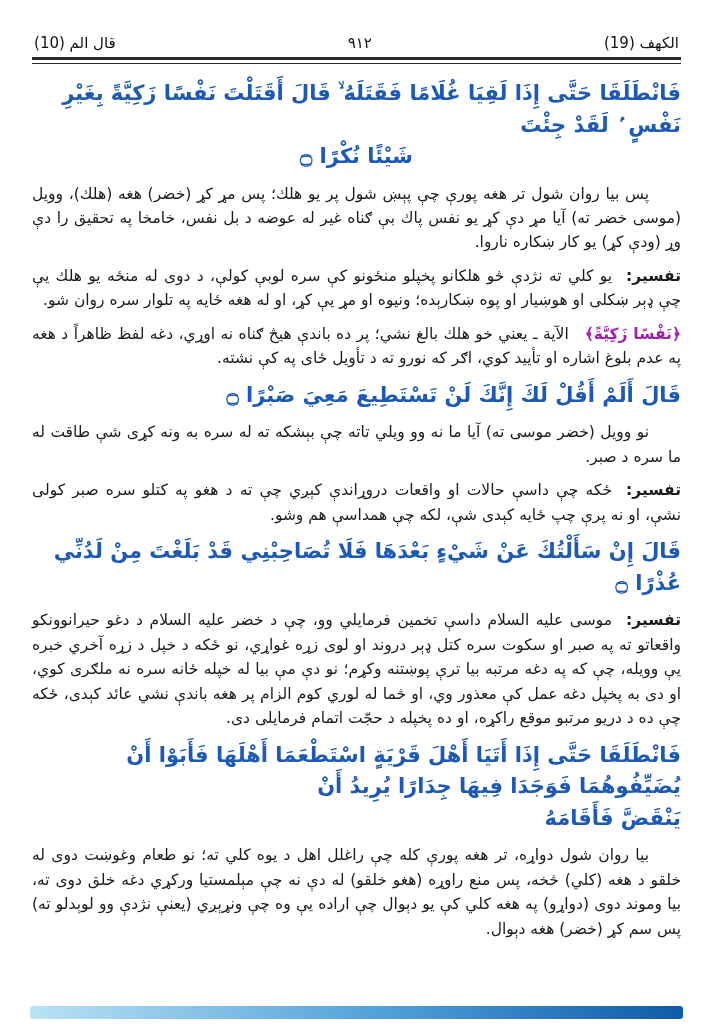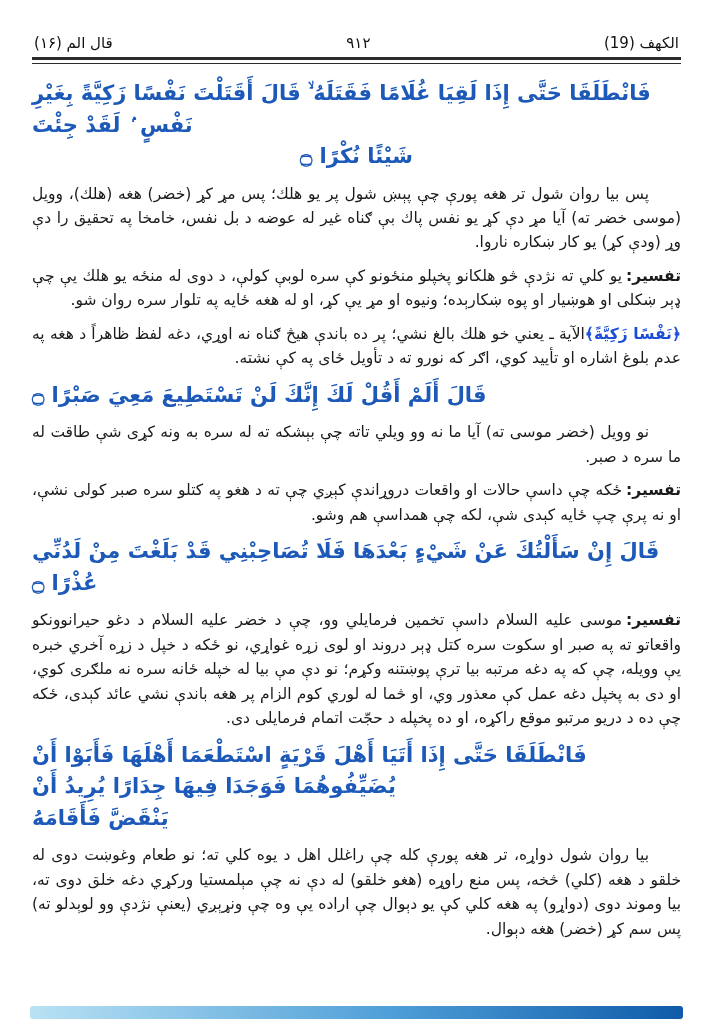--- a/index.html
+++ b/index.html
@@ -33,48 +33,48 @@
     margin-bottom: 14px;
   }
   .verse {
     color: #1c59b8;
     font-weight: bold;
     font-size: 21px;
     line-height: 1.5;
     margin: 9px 0 9px 0;
     text-align: center;
   }
-  .verse .vline { text-align: left; }
+  .verse .vline { text-align: right; }
   .verse .vline.align-left { text-align: center; }
   .para {
     font-size: 15.5px;
     line-height: 1.58;
     text-align: justify;
     margin: 0 0 9px 0;
   }
   .para.indent { text-indent: 32px; }
-  .tlabel { font-weight: bold; margin-left: 4px; }
-  .citation { color: #1d4ed8; font-weight: bold; margin-left: 0; }
+  .tlabel { font-weight: bold; margin-left: 14px; }
+  .citation { color: #a21caf; font-weight: bold; margin-left: 16px; }
   .footer-bar {
     position: absolute;
     bottom: 5px; right: 30px; left: 30px;
     height: 13px;
     border-radius: 3px;
     background: linear-gradient(to left, #0f5ba9 0%, #4f9fd8 45%, #b9e2f4 100%);
   }
 </style>
 </head>
 <body>
 
 <div class="page">
 
   <div class="header">
     <span>الكهف (19)</span>
     <span>٩١٢</span>
-    <span>قال الم (١۶)</span>
+    <span>قال الم (10)</span>
   </div>
 
   <div class="rule"></div>
 
   <div class="verse">
     <div class="vline">فَانْطَلَقَا حَتَّى إِذَا لَقِيَا غُلَامًا فَقَتَلَهُ ۙ قَالَ أَقَتَلْتَ نَفْسًا زَكِيَّةً بِغَيْرِ نَفْسٍ ۢ لَقَدْ جِئْتَ</div>
     <div class="vline align-left">شَيْئًا نُكْرًا ۝</div>
   </div>
 
   <p class="para indent">پس بيا روان شول تر هغه پورې چې پېښ شول پر يو هلك؛ پس مړ كړ (خضر) هغه (هلك)، وويل (موسى خضر ته) آيا مړ دې كړ يو نفس پاك بې ګناه غير له عوضه د بل نفس، خامخا په تحقيق را دې وړ (ودې كړ) يو كار ښكاره ناروا.</p>

